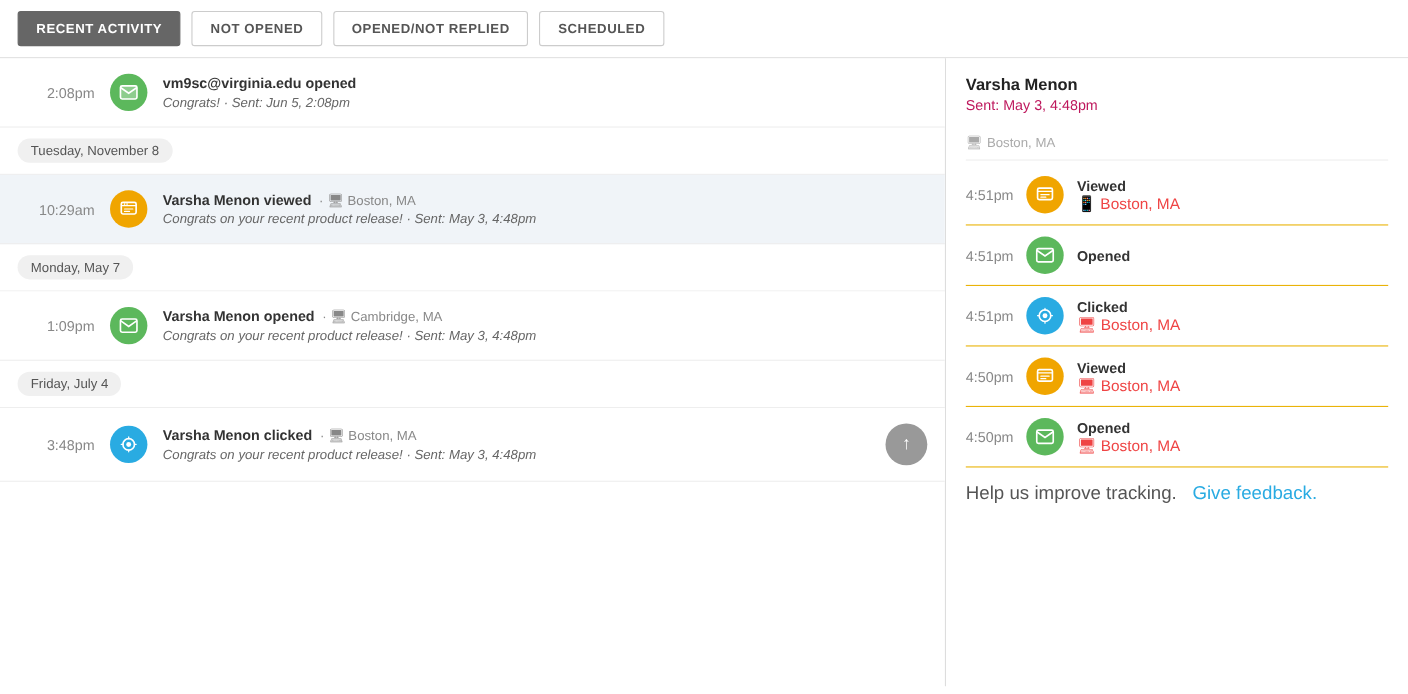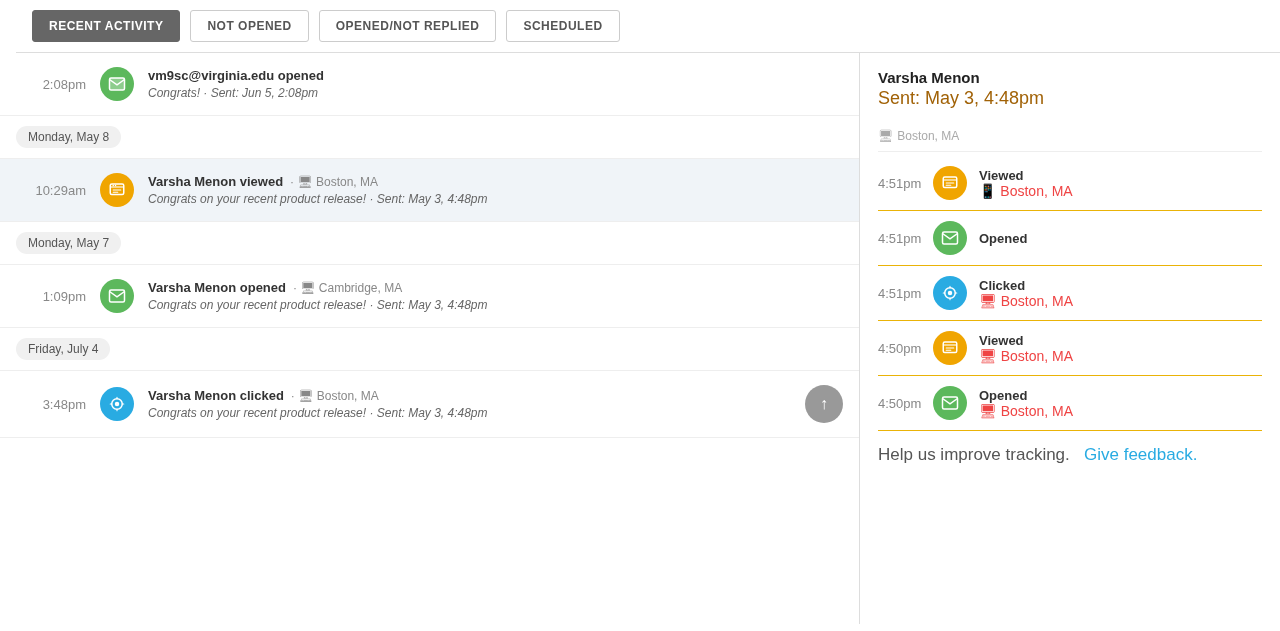--- a/index.html
+++ b/index.html
@@ -11,21 +11,20 @@
     }
 
     
     .tabs-bar {
       display: flex;
       align-items: center;
       border-bottom: 1px solid #ddd;
       padding: 10px 16px;
       gap: 10px;
       background: #fff;
-      margin-left: 16px;
     }
     .tab-btn {
       padding: 8px 16px;
       border: 1px solid #ccc;
       border-radius: 3px;
       cursor: pointer;
       font-size: 12px;
       font-weight: 600;
       letter-spacing: 0.5px;
       background: #fff;
@@ -152,22 +151,22 @@
       color: #222;
       margin-bottom: 2px;
     }
     .detail-subject {
       font-style: italic;
       color: #555;
       font-size: 13px;
       margin-bottom: 2px;
     }
     .detail-sent {
-      color: #a16207;
-      font-size: 18px;
+      color: #be185d;
+      font-size: 13px;
       margin-bottom: 12px;
     }
 
     .detail-event {
       display: flex;
       align-items: center;
       padding: 10px 0;
       border-bottom: 1px solid #eab308;
     }
     .detail-event-time {
@@ -235,21 +234,21 @@
           <rect x="2" y="4" width="20" height="16" rx="2" stroke="white" stroke-width="2" fill="none"></rect>
         </svg>
       </span>
       <div class="activity-content">
         <div class="activity-title">vm9sc@virginia.edu opened</div>
         <div class="activity-subtitle">Congrats! · Sent: Jun 5, 2:08pm</div>
       </div>
     </div>
 
     <div class="date-separator">
-      <span class="date-label">Monday, May 8</span>
+      <span class="date-label">Tuesday, November 8</span>
     </div>
 
     <div class="activity-row highlighted">
       <span class="activity-time">10:29am</span>
       <span class="activity-icon icon-orange">
         <svg viewBox="0 0 24 24" xmlns="http://www.w3.org/2000/svg" width="18" height="18">
           <rect x="3" y="4" width="18" height="14" rx="2" stroke="white" stroke-width="2" fill="none"></rect>
           <path d="M3 8h18" stroke="white" stroke-width="1.5"></path>
           <circle cx="7" cy="6" r="1" fill="white"></circle>
           <circle cx="10" cy="6" r="1" fill="white"></circle>

